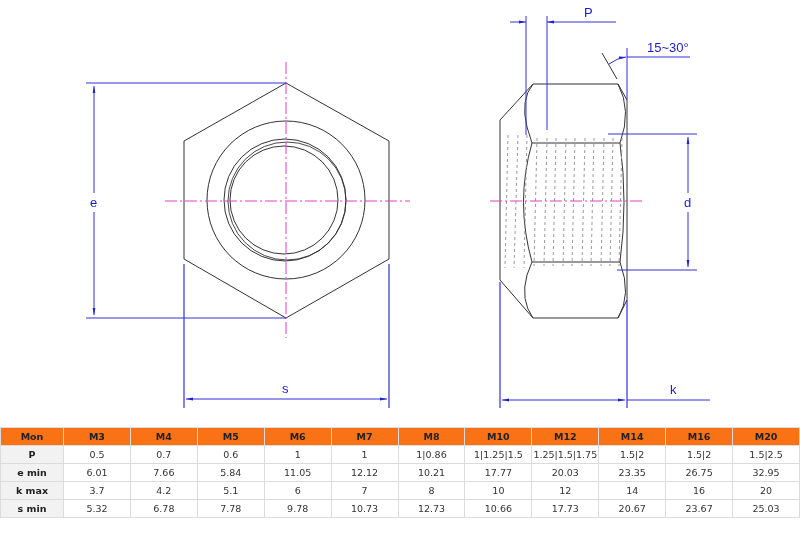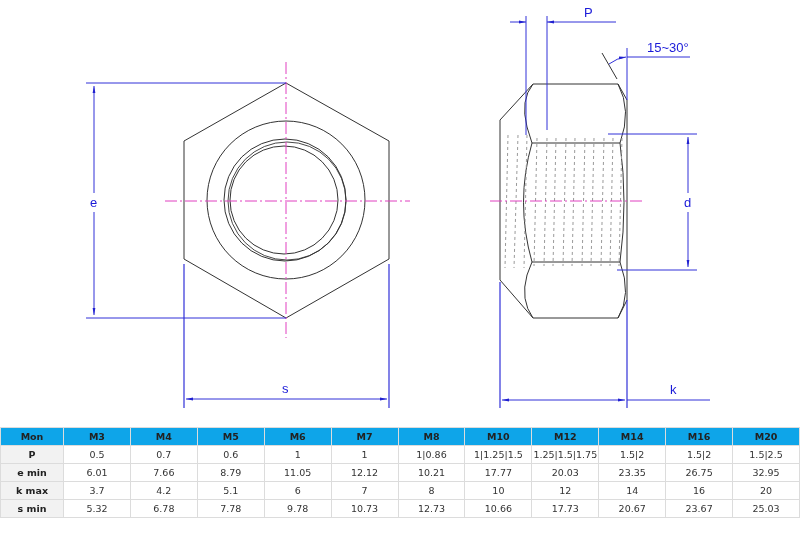--- a/index.html
+++ b/index.html
@@ -6,21 +6,21 @@
     body { width: 800px; height: 559px; position: relative; overflow: hidden; font-family: "Liberation Sans", sans-serif; }
     #drawing { position: absolute; left: 0; top: 0; width: 800px; height: 425px; }
     #spec-table {
       position: absolute; left: 0; top: 427px; width: 800px;
       border-collapse: collapse; table-layout: fixed;
       font-family: "DejaVu Sans", sans-serif; font-size: 9.5px; color: #333;
     }
     #spec-table td, #spec-table th {
       border: 1px solid #dcdcdc; height: 17px; padding: 0; text-align: center; vertical-align: middle;
     }
-    #spec-table th { background: #0ea5e9; font-weight: bold; color: #222; }
+    #spec-table th { background: #f97316; font-weight: bold; color: #222; }
     #spec-table td.rowhead { background: #f2f2f2; font-weight: bold; color: #222; }
     #spec-table col.first { width: 63px; }
     .dim-label { font-family: "Liberation Sans", sans-serif; fill: #1a1ad8; font-size: 13px; }
   </style>
 </head>
 <body>
 
 <svg id="drawing" viewBox="0 0 800 425" xmlns="http://www.w3.org/2000/svg">
   <defs>
     <marker id="arr" viewBox="0 0 10 10" refX="10" refY="5" markerWidth="7" markerHeight="7" orient="auto-start-reverse">
@@ -160,21 +160,21 @@
         <td>1|1.25|1.5</td>
         <td>1.25|1.5|1.75</td>
         <td>1.5|2</td>
         <td>1.5|2</td>
         <td>1.5|2.5</td>
       </tr>
       <tr>
         <td class="rowhead">e min</td>
         <td>6.01</td>
         <td>7.66</td>
-        <td>8.79</td>
+        <td>5.84</td>
         <td>11.05</td>
         <td>12.12</td>
         <td>10.21</td>
         <td>17.77</td>
         <td>20.03</td>
         <td>23.35</td>
         <td>26.75</td>
         <td>32.95</td>
       </tr>
       <tr>

